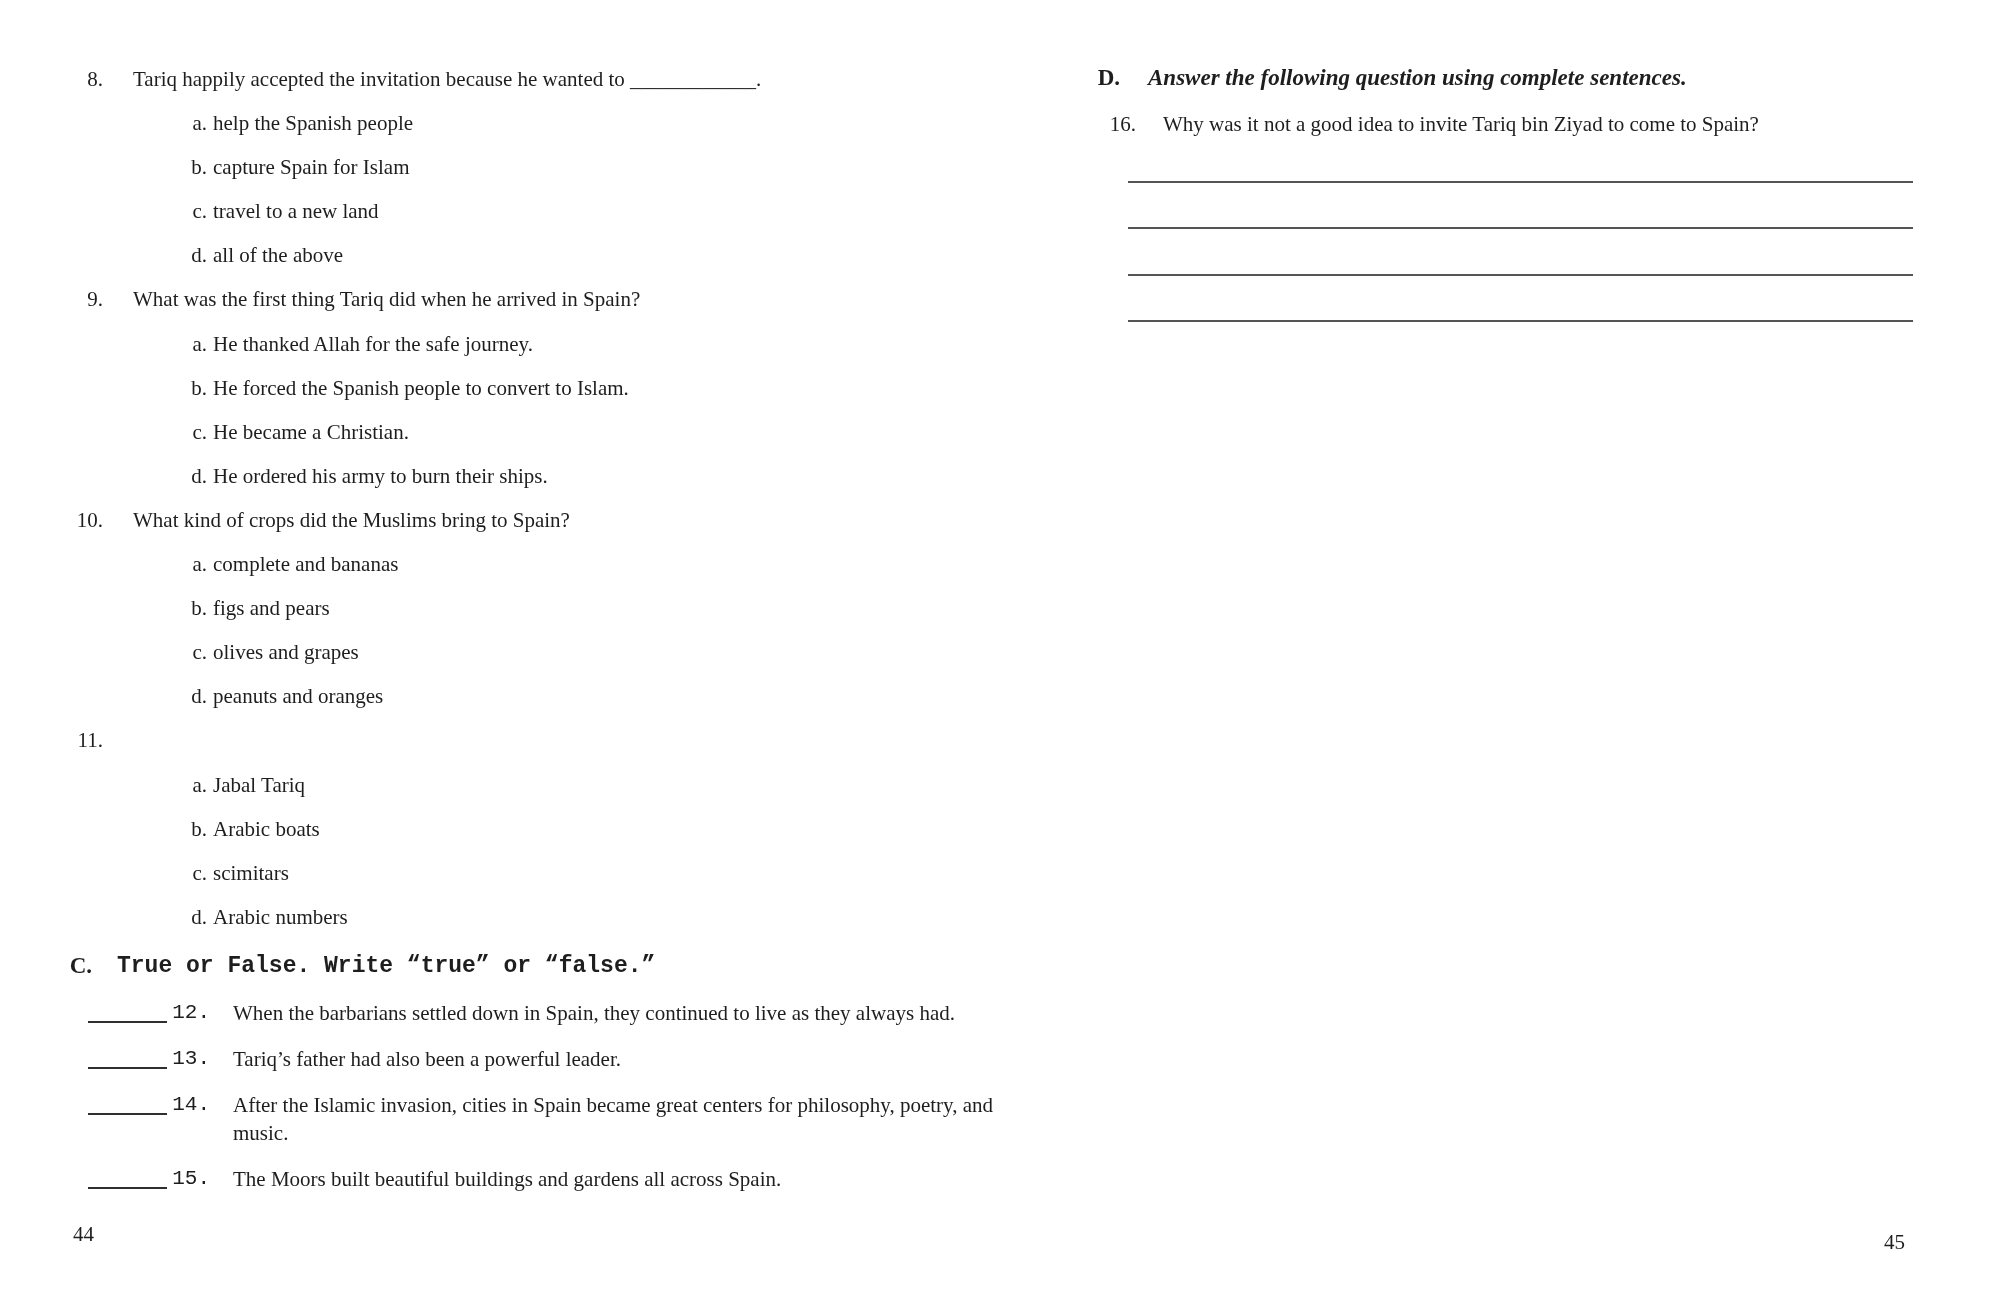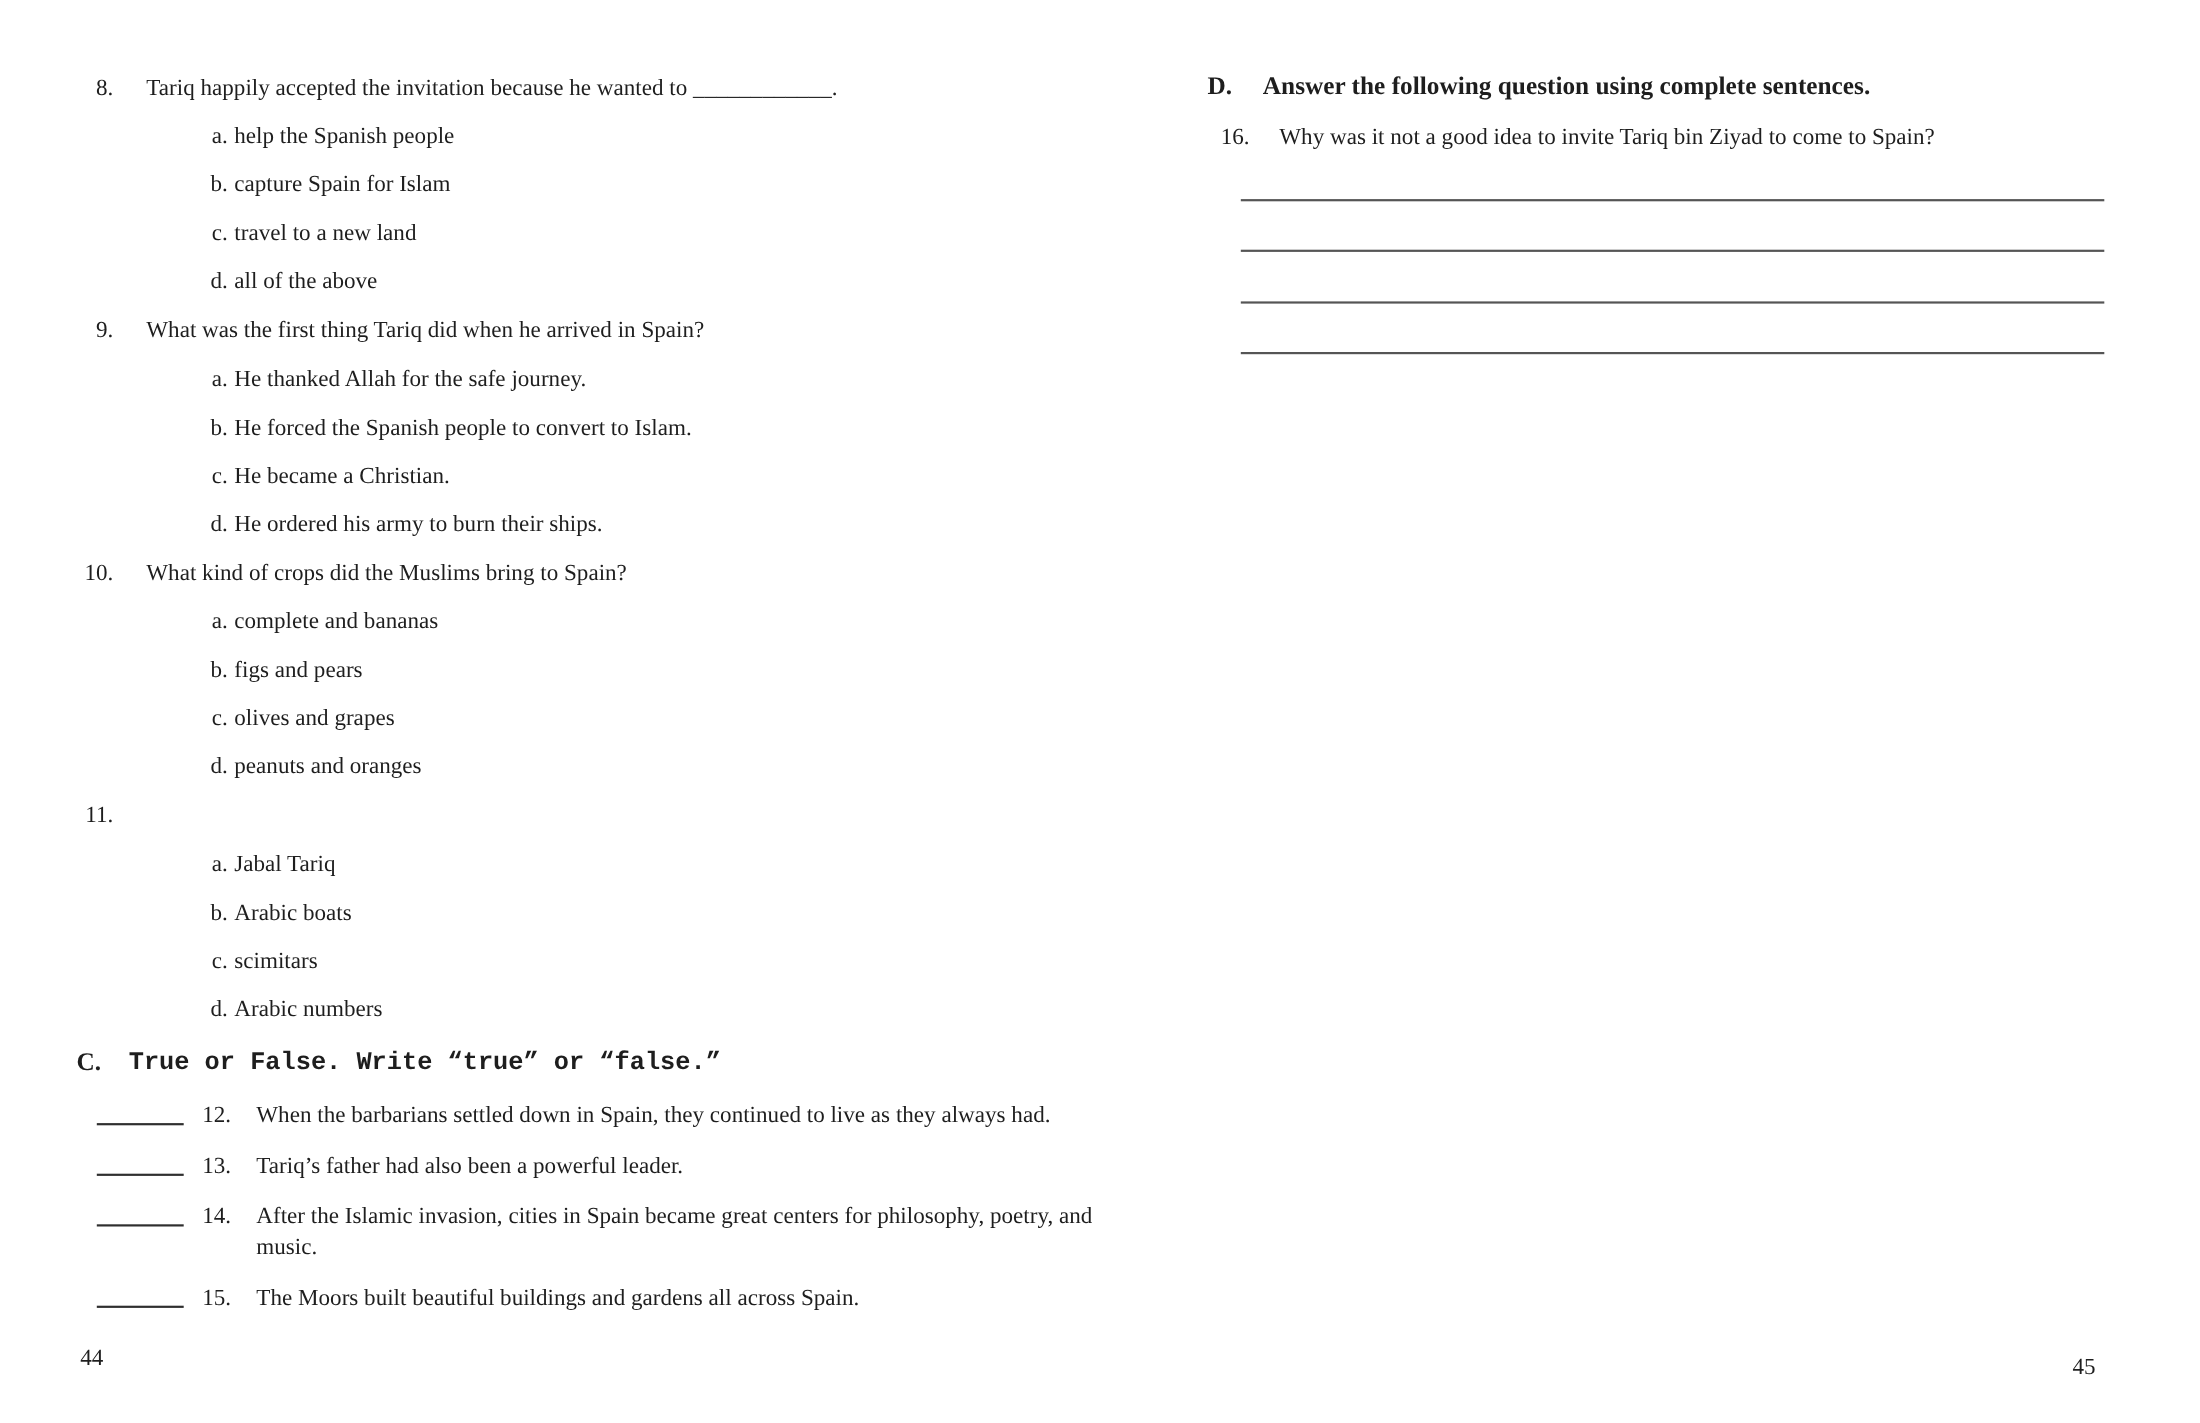--- a/index.html
+++ b/index.html
@@ -26,27 +26,27 @@
 
   
   .sec-heading { display: flex; align-items: flex-start; line-height: 30px; font-weight: bold; font-size: 23px; }
   .sec-heading .sec-label { width: 92px; text-align: right; flex: 0 0 auto; }
   .sec-heading .sec-title { margin-left: 25px; font-family: Liberation Mono, monospace; }
   .page-left .sec-heading { margin-top: 4px; }
 
   
   .tf-row { display: flex; align-items: flex-start; line-height: 28px; margin-top: 18px; }
   .tf-blank { margin-left: 88px; width: 79px; height: 22px; border-bottom: 2px solid #2f2f2f; flex: 0 0 auto; }
-  .tf-num  { width: 43px; text-align: right; flex: 0 0 auto; }
+  .tf-num  { width: 43px; text-align: right; flex: 0 0 auto; font-family: Liberation Mono, monospace; }
   .tf-text { margin-left: 23px; width: 765px; }
 
   
   .d-heading { position: absolute; top: 63px; left: 0; display: flex; align-items: flex-start; line-height: 30px; font-weight: bold; font-size: 23px; }
   .d-heading .sec-label { width: 120px; text-align: right; flex: 0 0 auto; }
-  .d-heading .sec-title { margin-left: 28px; }
+  .d-heading .sec-title { margin-left: 28px; font-style: italic; }
   .q16-row { position: absolute; top: 110px; left: 0; display: flex; align-items: flex-start; line-height: 28px; }
   .q16-num { width: 136px; text-align: right; flex: 0 0 auto; }
   .q16-text { margin-left: 27px; }
   .answer-line { position: absolute; left: 128px; width: 785px; height: 0; border-top: 2px solid #555555; }
   .answer-line.l1 { top: 181px; }
   .answer-line.l2 { top: 227px; }
   .answer-line.l3 { top: 274px; }
   .answer-line.l4 { top: 320px; }
 
   

